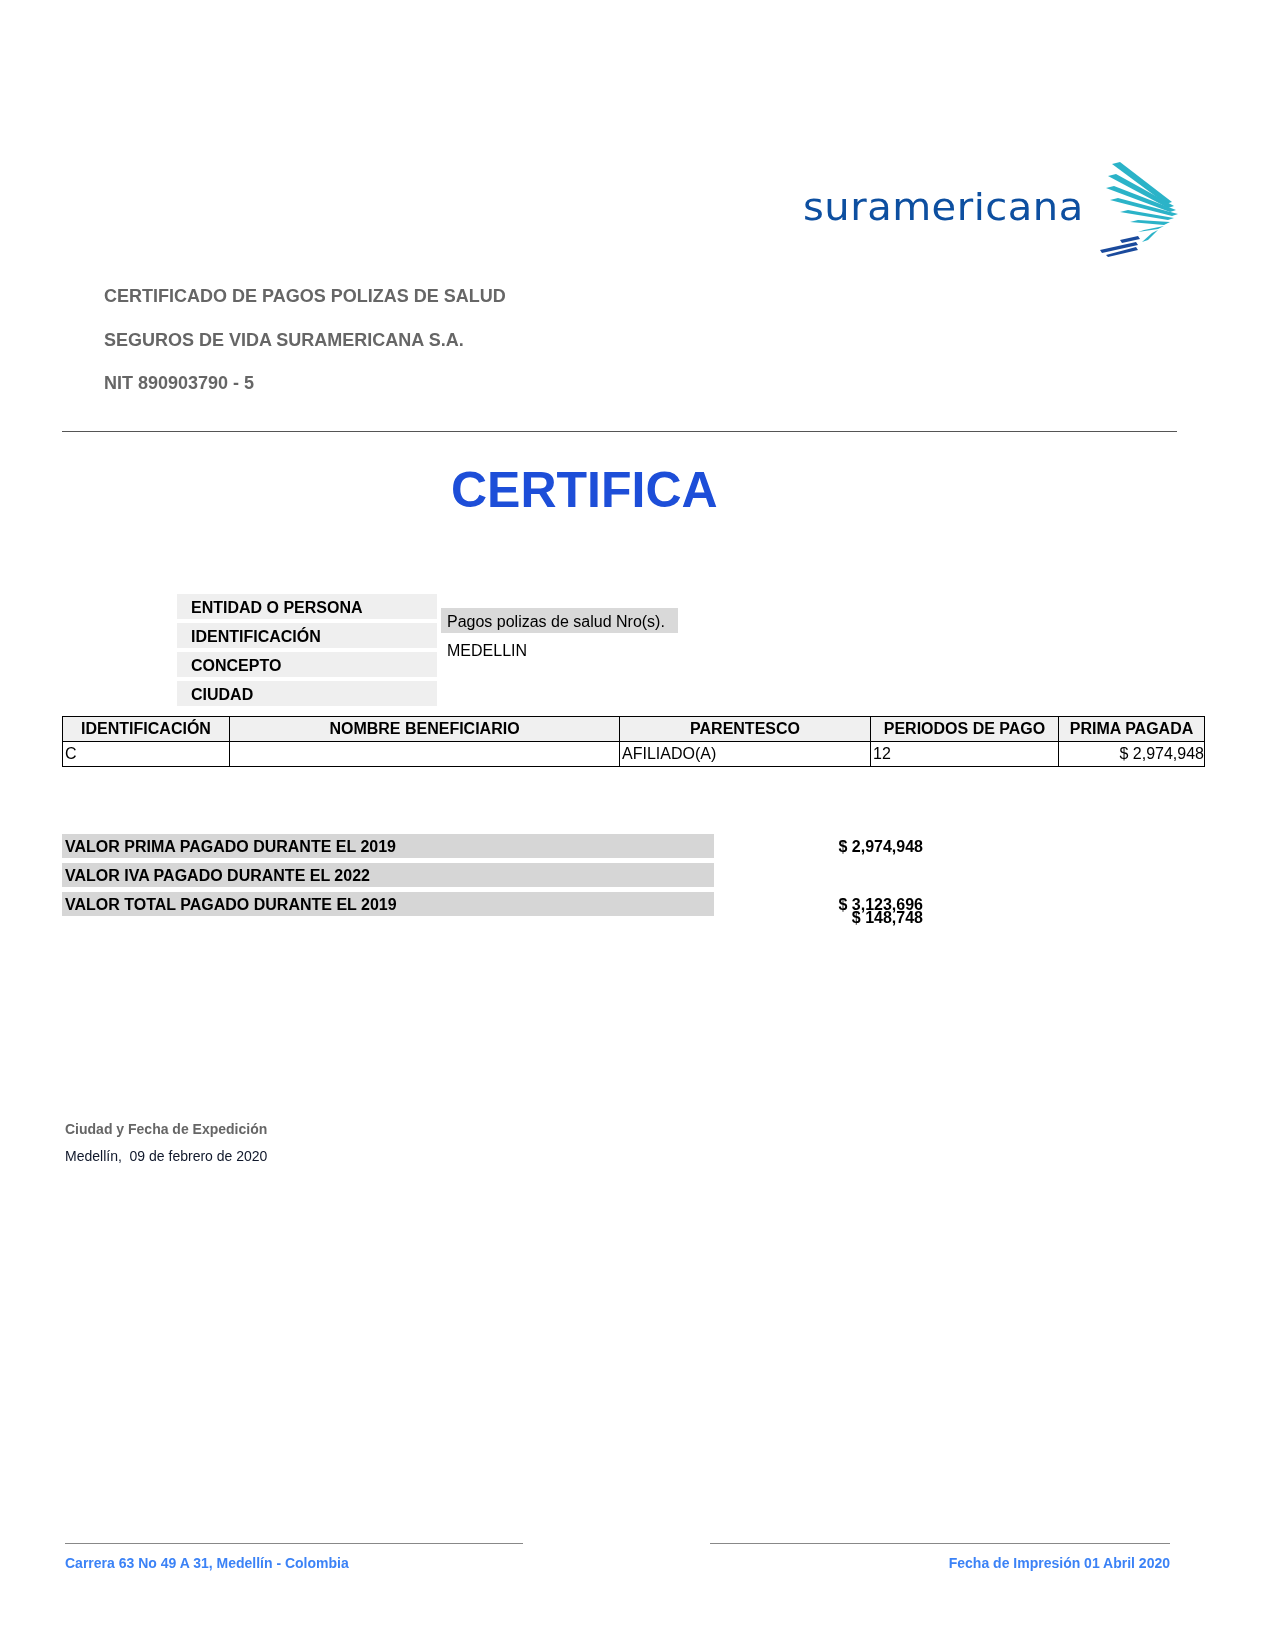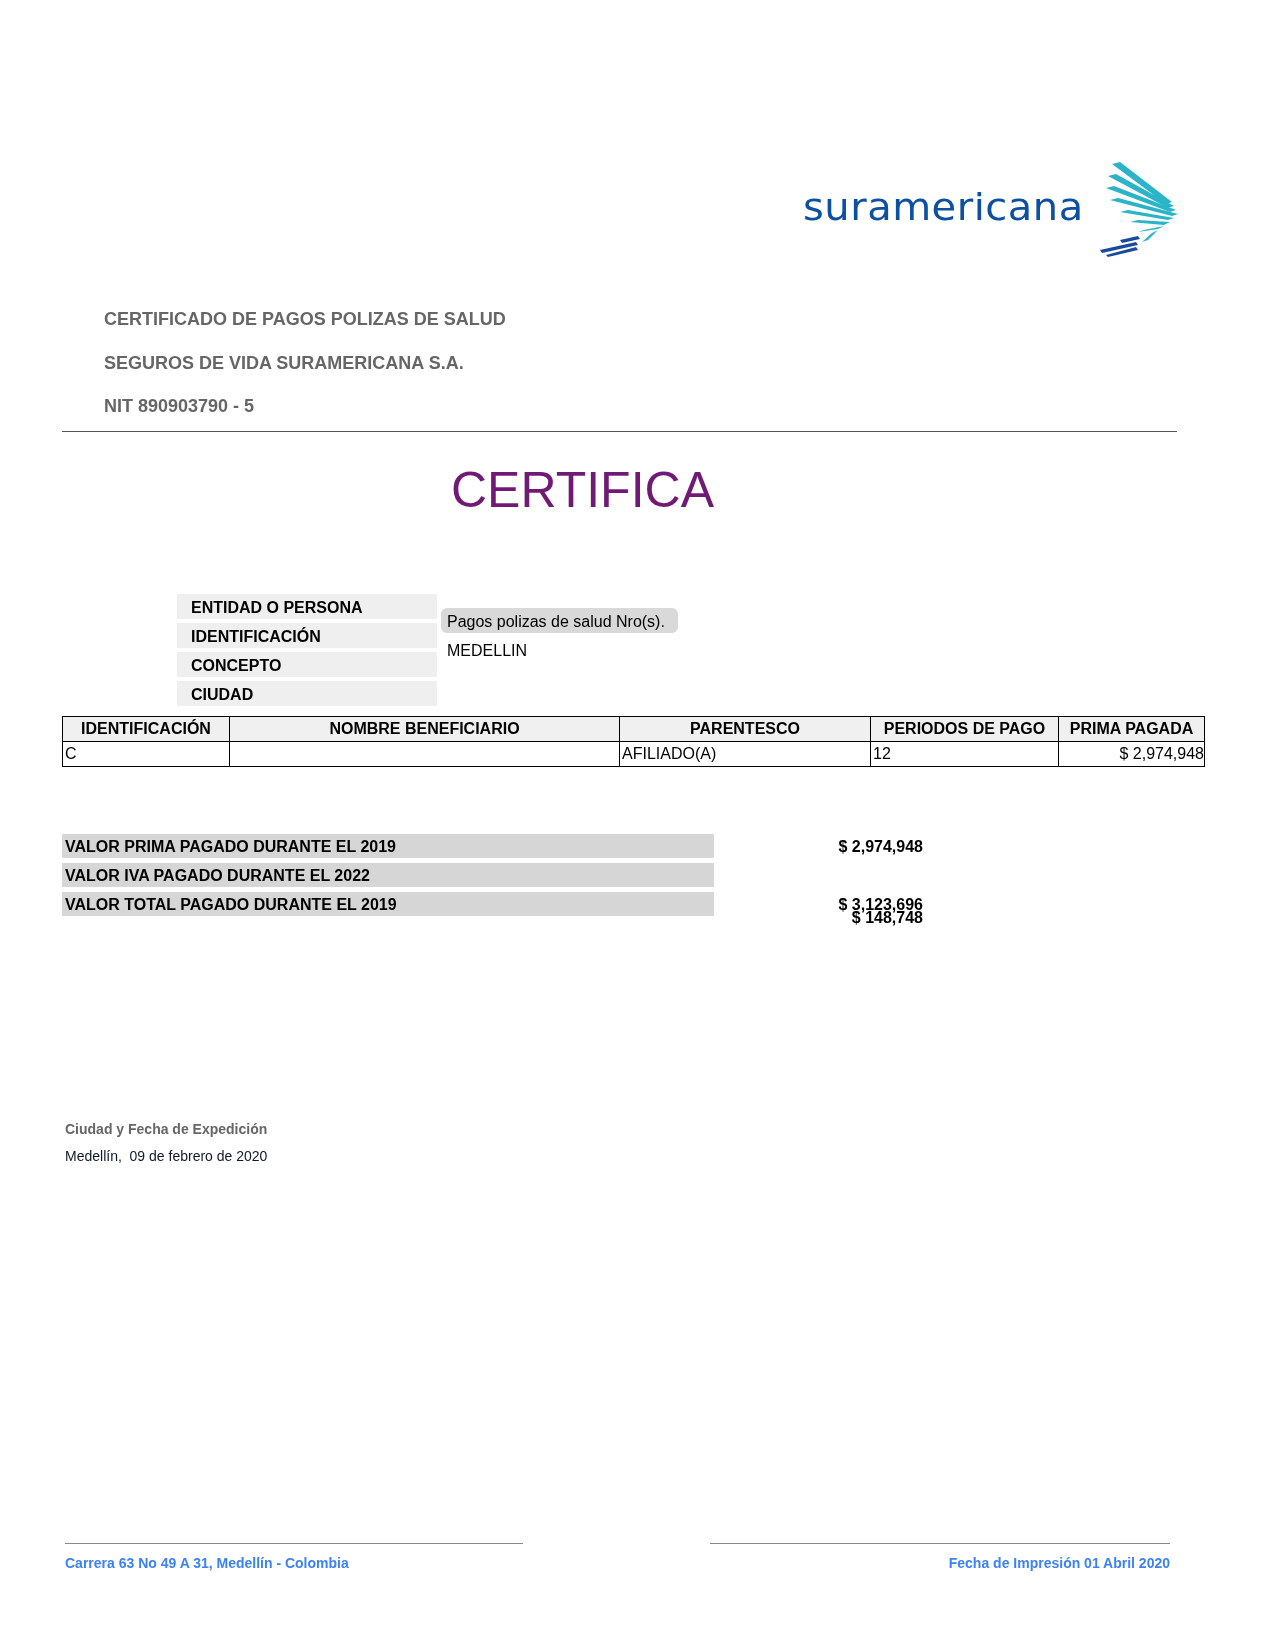--- a/index.html
+++ b/index.html
@@ -11,36 +11,36 @@
 
   
   #logo-text {
     left: 803px; top: 186px; font-family: "DejaVu Sans", sans-serif;
     font-size: 40px; letter-spacing: 0.5px; color: #0d4fa0; font-weight: normal;
     transform: scaleY(0.92); transform-origin: left top; line-height: 46px;
   }
   #logo-wing { left: 1100px; top: 162px; width: 78px; height: 95px; }
 
   
-  .hdr { left: 104px; font-size: 18px; font-weight: bold; color: #666666; line-height: 22px; white-space: nowrap; margin-top: 23px; }
+  .hdr { left: 104px; font-size: 18px; font-weight: bold; color: #666666; line-height: 22px; white-space: nowrap; }
   #hdr-title { top: 285px; }
   #hdr-company { top: 329px; text-align: center; }
   #hdr-nit { top: 372px; }
 
   #divider { left: 62px; top: 431px; width: 1115px; height: 0; border-top: 1.5px solid #555; }
 
-  #certifica { left: 451px; top: 462px; font-size: 50px; font-weight: normal; color: #701a75; line-height: 56px; }
+  #certifica { left: 451px; top: 462px; font-size: 50px; font-weight: bold; color: #1d4ed8; line-height: 56px; }
 
   
   .kv-label {
     left: 177px; width: 260px; height: 25px; background: #efefef;
     font-size: 16px; font-weight: bold; line-height: 27px; padding-left: 14px; box-sizing: border-box; margin-top: 44px;
   }
   .kv-value {
-    left: 441px; height: 25px; font-size: 16px; line-height: 27px; padding-left: 6px; box-sizing: border-box; white-space: nowrap; border-radius: 6px;
+    left: 441px; height: 25px; font-size: 16px; line-height: 27px; padding-left: 6px; box-sizing: border-box; white-space: nowrap;
   }
   .kv-value.hl { background: #d9d9d9; width: 237px; }
 
   
   #benef-table {
     left: 62px; top: 716px; border-collapse: collapse; font-size: 16px;
   }
   #benef-table th, #benef-table td {
     border: 1px solid #000; height: 24px; padding: 0 2px; white-space: nowrap;
   }

